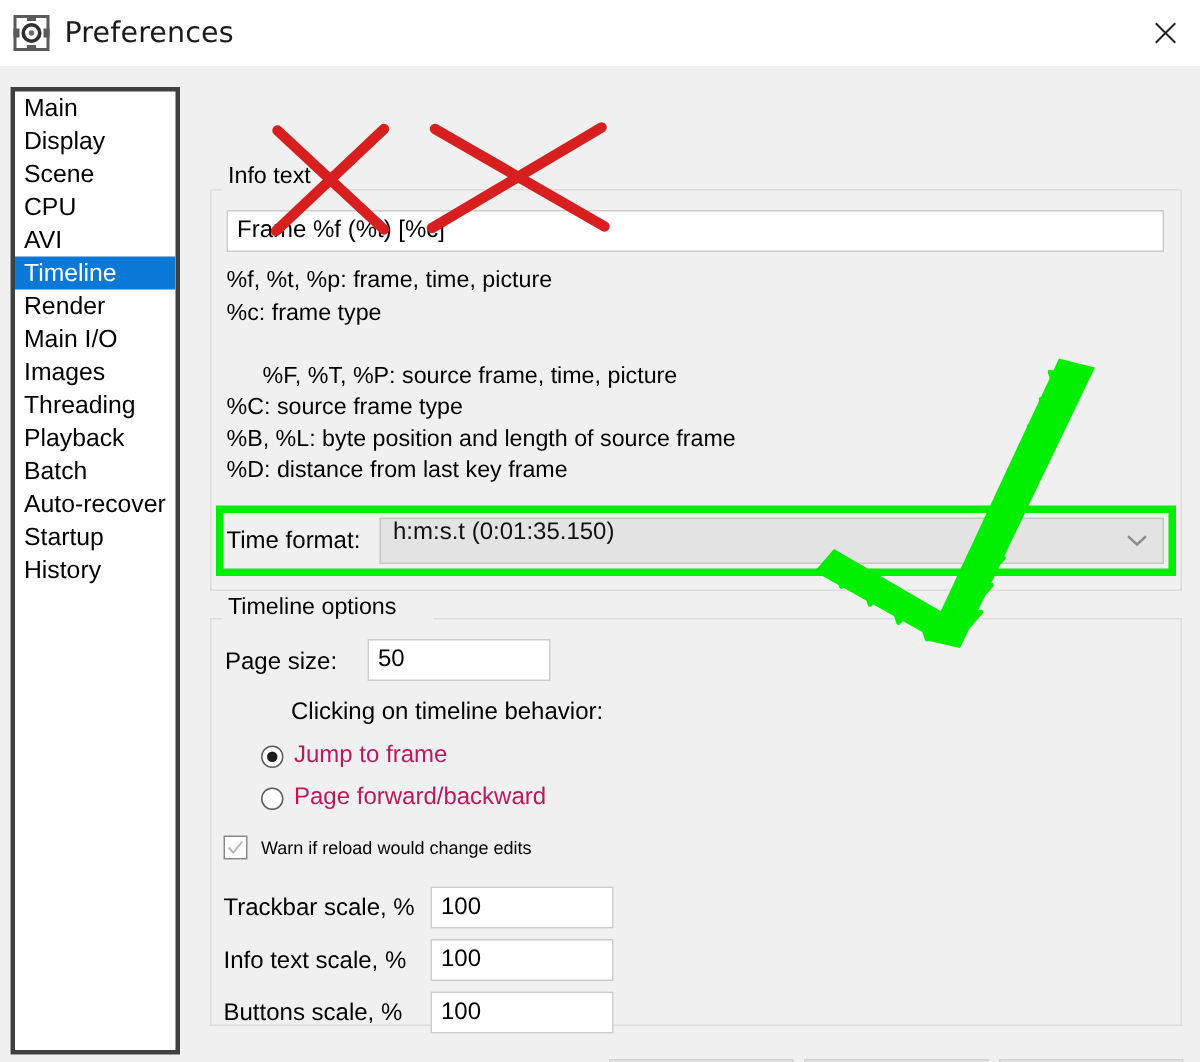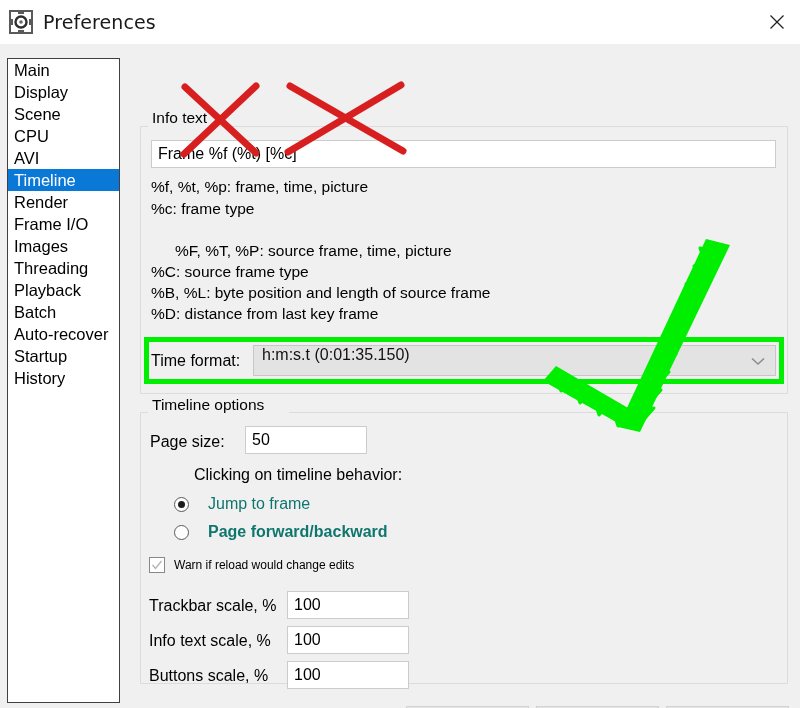--- a/index.html
+++ b/index.html
@@ -54,21 +54,21 @@
     width: 800px; height: 664px;
     background: #f0f0f0;
   }
 
   
   #category-list {
     position: absolute;
     left: 7px; top: 14px;
     width: 113px; height: 645px;
     background: #ffffff;
-    border: 1px solid #404040;
+    border: 3px solid #404040;
     box-sizing: border-box;
     overflow: hidden;
   }
   .cat-item {
     height: 22px;
     line-height: 22px;
     padding-left: 6px;
     font-size: 16.5px;
     color: #000000;
     white-space: nowrap;
@@ -203,23 +203,23 @@
   }
   .radio-dot.checked::after {
     content: "";
     position: absolute;
     left: 3px; top: 3px;
     width: 7px; height: 7px;
     border-radius: 50%;
     background: #1c1c1c;
   }
   .radio-label {
-    margin-left: 19px;
+    margin-left: 7px;
     font-size: 16px;
-    color: #0f766e;
+    color: #be185d;
     white-space: nowrap;
   }
   #checkbox-row {
     position: absolute;
     left: 149px; top: 513px;
     display: flex;
     align-items: center;
     cursor: default;
   }
   .checkbox-square {
@@ -303,21 +303,21 @@
 <div id="dialog-body">
 
   <div id="category-list">
     <div class="cat-item">Main</div>
     <div class="cat-item">Display</div>
     <div class="cat-item">Scene</div>
     <div class="cat-item">CPU</div>
     <div class="cat-item">AVI</div>
     <div class="cat-item selected">Timeline</div>
     <div class="cat-item">Render</div>
-    <div class="cat-item">Frame I/O</div>
+    <div class="cat-item">Main I/O</div>
     <div class="cat-item">Images</div>
     <div class="cat-item">Threading</div>
     <div class="cat-item">Playback</div>
     <div class="cat-item">Batch</div>
     <div class="cat-item">Auto-recover</div>
     <div class="cat-item">Startup</div>
     <div class="cat-item">History</div>
   </div>
 
   <div class="groupbox" id="group-info">
@@ -354,21 +354,21 @@
 
   <div class="field-label" style="left:150px;top:389px;">Page size:</div>
   <div class="textbox" id="page-size-box">50</div>
 
   <div class="field-label" style="left:150px;top:422px;margin-left:44px;">Clicking on timeline behavior:</div>
 
   <div class="radio-row" style="left:174px;top:451px;">
     <span class="radio-dot checked"></span>
     <span class="radio-label">Jump to frame</span>
   </div>
-  <div class="radio-row" style="left:174px;top:479px;font-weight:bold;">
+  <div class="radio-row" style="left:174px;top:479px;">
     <span class="radio-dot"></span>
     <span class="radio-label">Page forward/backward</span>
   </div>
 
   <div id="checkbox-row">
     <span class="checkbox-square">
       <svg width="12" height="12" viewBox="0 0 12 12">
         <polyline points="1.5,6 4.5,9.5 10.5,2" fill="none" stroke="#b4b4b4" stroke-width="1.3"></polyline>
       </svg>
     </span>

